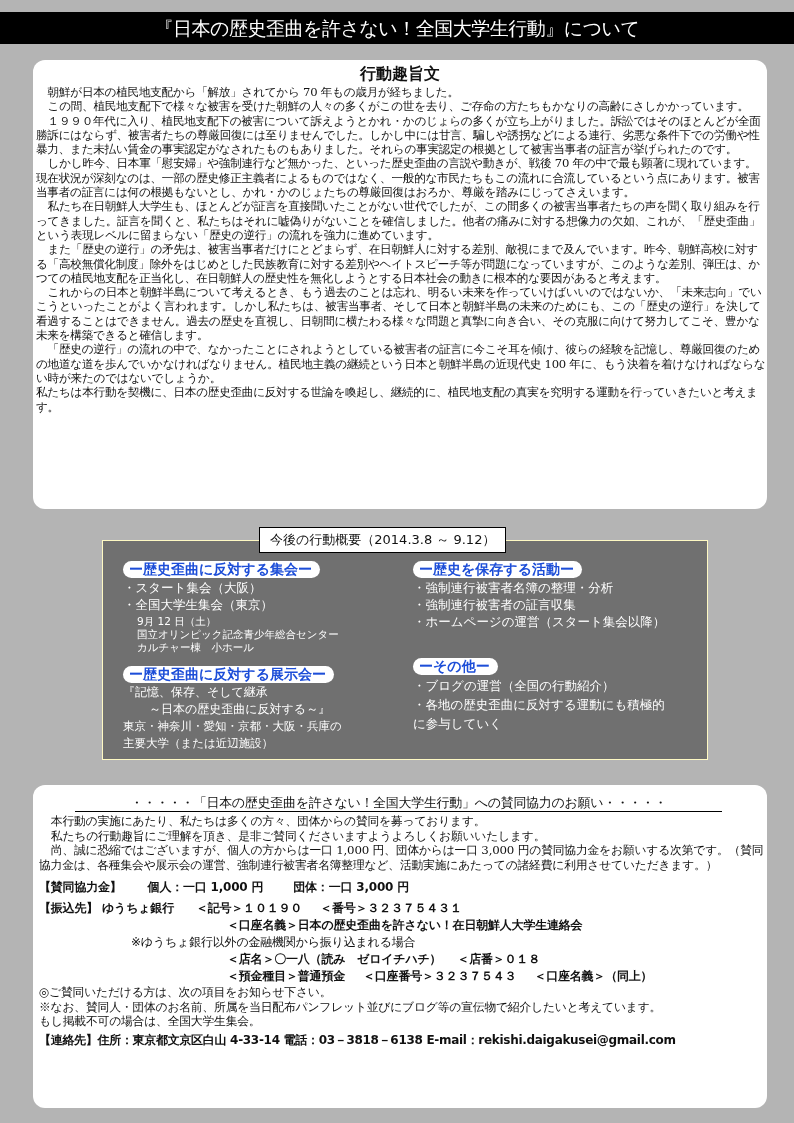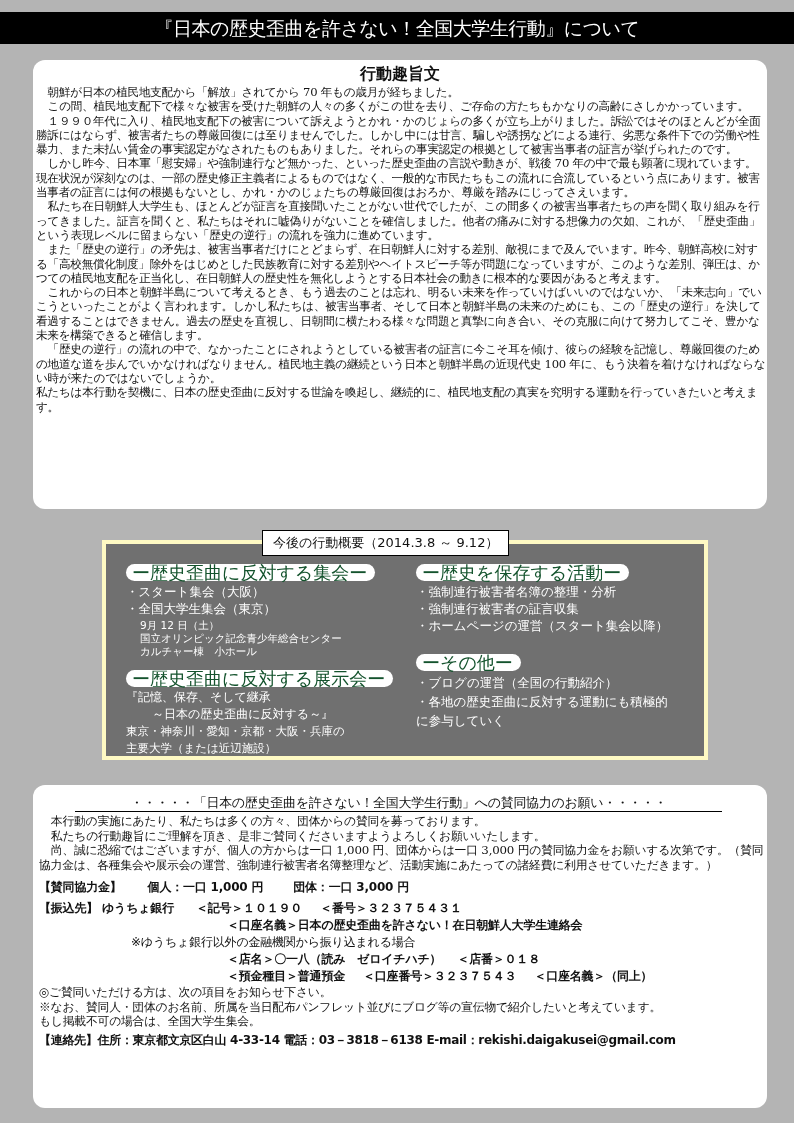--- a/index.html
+++ b/index.html
@@ -19,33 +19,33 @@
   #purpose h2 {
     margin: 0; padding-top: 3px; text-align: center; font-size: 16px; font-weight: bold;
     font-family: "DejaVu Sans", "Liberation Sans", sans-serif; line-height: 22px;
   }
   .body-text { padding: 0 0 0 3px; font-size: 11.6px; line-height: 14.3px; letter-spacing: -0.25px; }
   .body-text p { margin: 0; }
   .indent { text-indent: 1em; }
 
   #schedule {
     position: absolute; left: 102px; top: 540px; width: 606px; height: 220px;
-    background: #707070; border: 4px solid #fef9c3; box-sizing: border-box;
+    background: #707070; border: 1px solid #fef9c3; box-sizing: border-box;
   }
   #schedule-label {
     position: absolute; left: 156px; top: -14px; height: 24px; padding: 0 10px; background: #fff;
     border: 1px solid #000; font-size: 13px; line-height: 24px;
     font-family: "DejaVu Sans", "Liberation Sans", sans-serif; white-space: nowrap;
   }
   .col { position: absolute; color: #fff; font-family: "DejaVu Sans", "Liberation Sans", sans-serif; font-size: 12.5px; line-height: 17px; }
   .col-left { left: 20px; top: 20px; width: 280px; }
   .col-right { left: 310px; top: 20px; width: 290px; }
   .pill {
-    display: inline-block; background: #fff; color: #14532d; border-radius: 9px; padding: 0 8px 0 6px;
-    font-size: 18px; line-height: 17px; margin-bottom: 1px; font-weight: normal;
+    display: inline-block; background: #fff; color: #1d4ed8; border-radius: 9px; padding: 0 8px 0 6px;
+    font-size: 14px; line-height: 17px; margin-bottom: 1px; font-weight: bold;
   }
   .small { font-size: 10.5px; line-height: 13px; }
   .group { margin-bottom: 12px; }
   .indent2 { padding-left: 26px; }
 
   #support { left: 33px; top: 785px; width: 734px; height: 323px; }
   #support-title {
     margin: 9px 45px 0 42px; border-bottom: 1px solid #000; text-align: center; font-size: 13px;
     font-family: "DejaVu Sans", "Liberation Sans", sans-serif; line-height: 17px; letter-spacing: -0.3px;
   }
@@ -93,21 +93,21 @@
     <div class="group">
       <span class="pill">ー歴史歪曲に反対する展示会ー</span>
       <div style="font-size:12px;">『記憶、保存、そして継承</div>
       <div class="indent2" style="font-size:12px;">～日本の歴史歪曲に反対する～』</div>
       <div style="font-size:11.5px;">東京・神奈川・愛知・京都・大阪・兵庫の</div>
       <div style="font-size:11.5px;">主要大学（または近辺施設）</div>
     </div>
   </div>
 
   <div class="col col-right">
-    <div class="group" style="margin-bottom:20px;">
+    <div class="group" style="margin-bottom:28px;">
       <span class="pill">ー歴史を保存する活動ー</span>
       <div>・強制連行被害者名簿の整理・分析</div>
       <div>・強制連行被害者の証言収集</div>
       <div>・ホームページの運営（スタート集会以降）</div>
     </div>
     <div class="group">
       <span class="pill">ーその他ー</span>
       <div style="line-height:19px;">・ブログの運営（全国の行動紹介）</div>
       <div style="line-height:19px;">・各地の歴史歪曲に反対する運動にも積極的</div>
       <div style="line-height:19px;">に参与していく</div>

